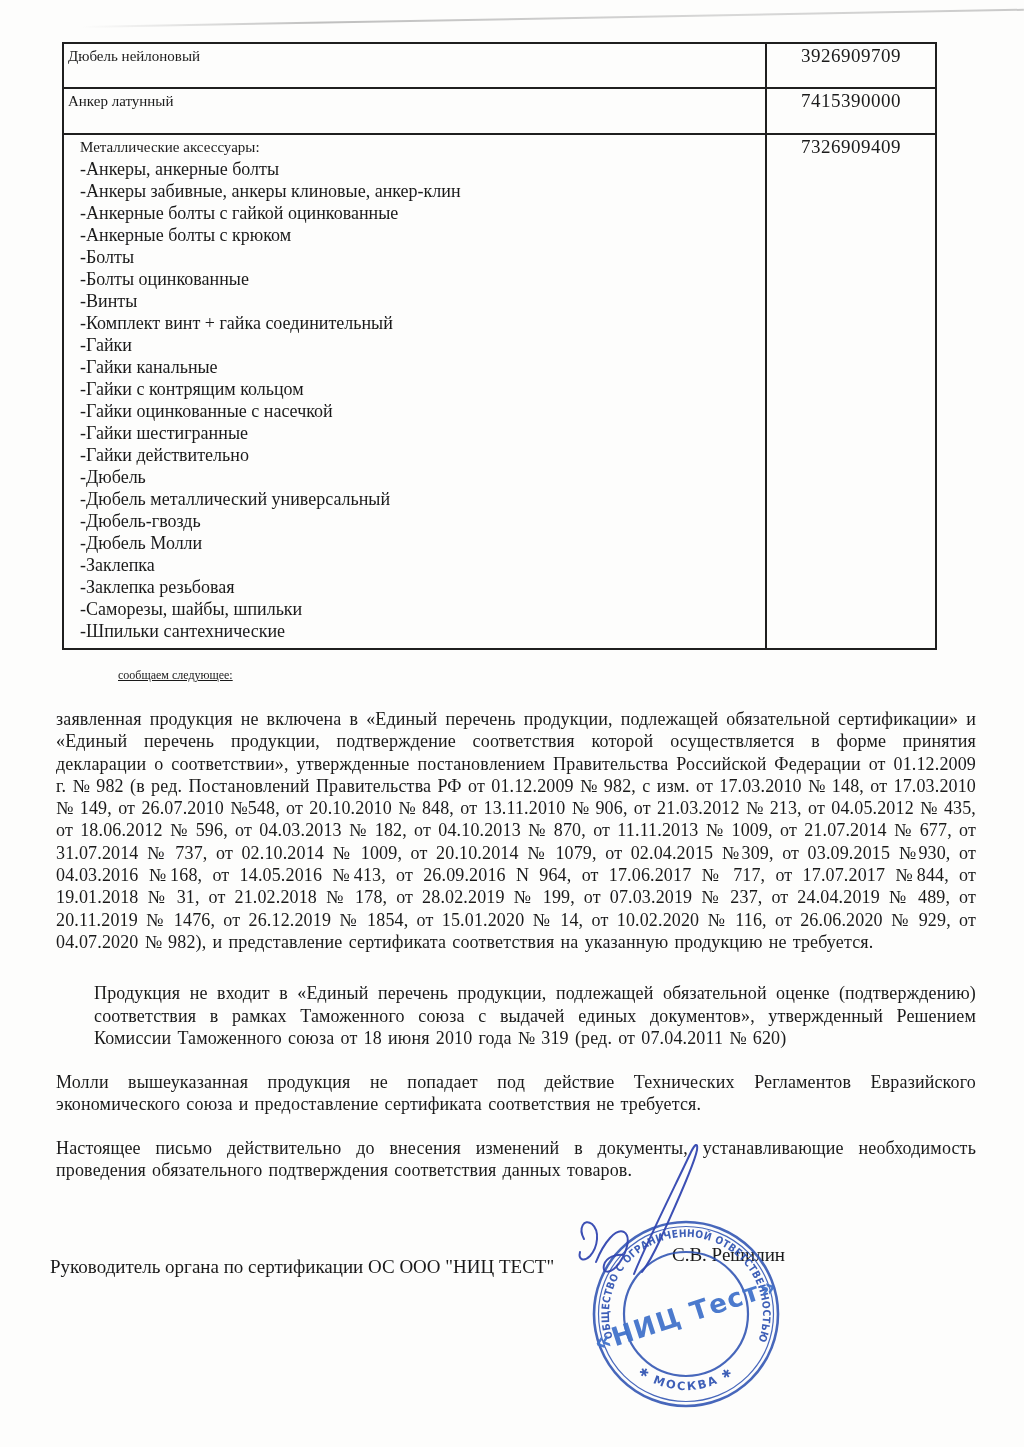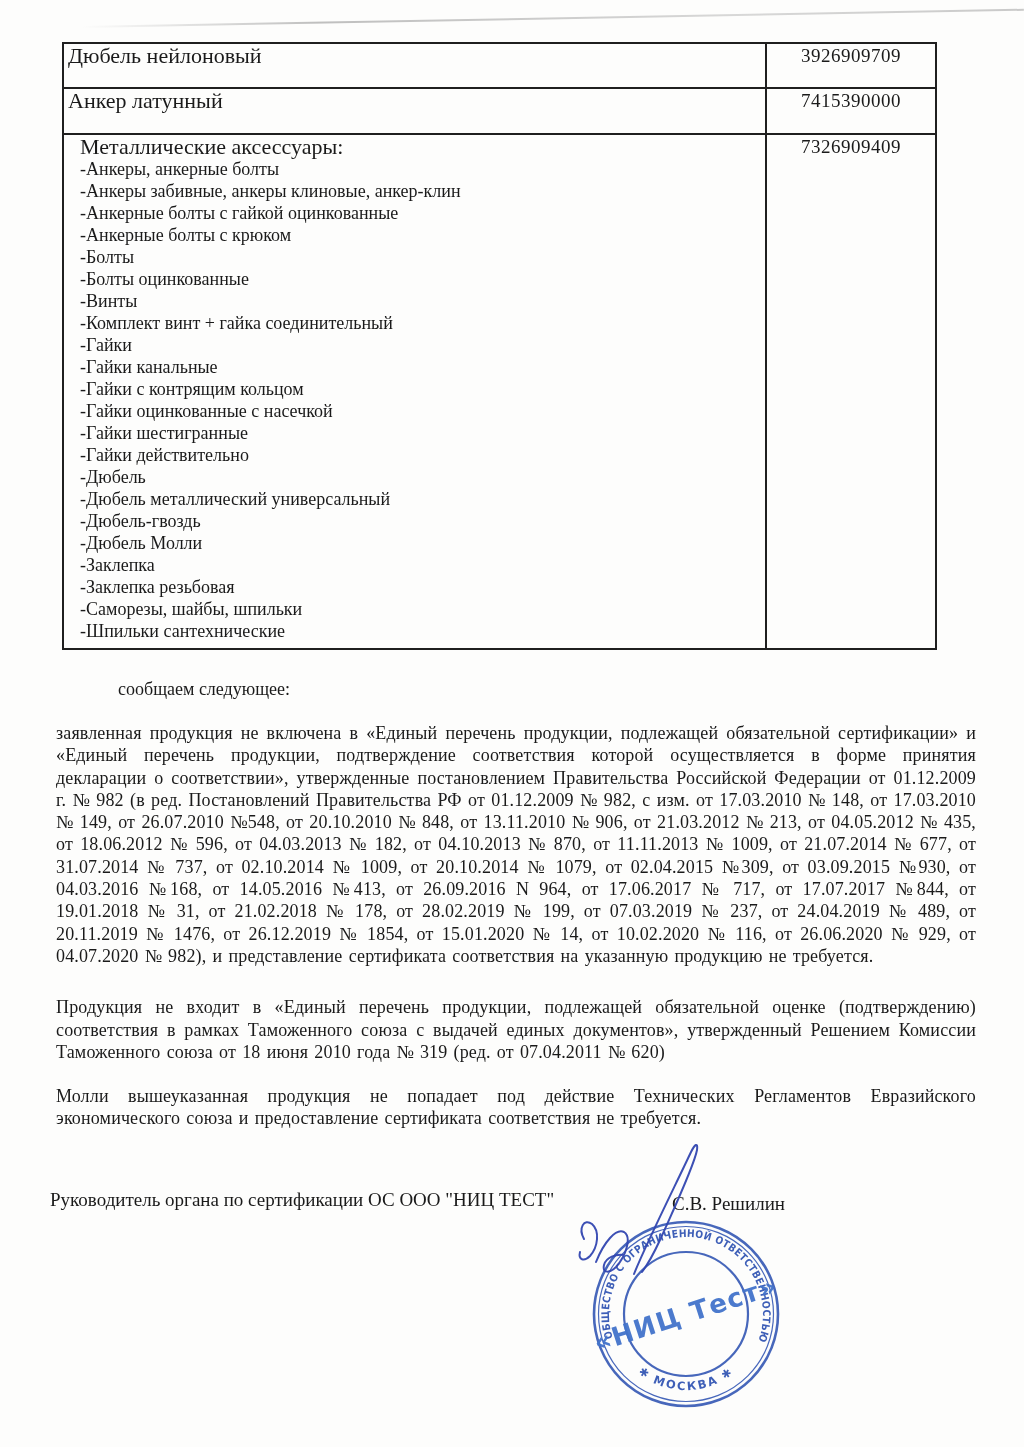--- a/index.html
+++ b/index.html
@@ -21,35 +21,35 @@
     border-collapse:collapse;
     margin:42px 0 0 6px;
     width:875px;
     table-layout:fixed;
   }
   table.goods, table.goods td{border:2.4px solid var(--line-ink,#1f1f1f);}
   td.cell-name{width:691px;vertical-align:top;padding:1px 6px 0 4px;}
   td.cell-code{vertical-align:top;text-align:center;font-size:19px;letter-spacing:.5px;}
   tr.r1 td{height:41px;}
   tr.r2 td{height:42px;}
-  .tname{font-size:22px;line-height:22px;}
+  .tname{font-size:15px;line-height:22px;}
   .titem{font-size:18px;line-height:22px;white-space:nowrap;}
   tr.r3 td.cell-name{padding-bottom:6px;padding-left:16px;}
   p{margin:0;}
-  .intro{margin-top:28px;text-indent:62px;font-size:18px;line-height:22px;}
+  .intro{margin-top:14px;text-indent:62px;font-size:12px;line-height:22px;text-decoration:underline;}
   .para{
     font-size:18px;line-height:22.3px;text-align:justify;
     letter-spacing:.15px;word-spacing:1.5px;
   }
   .p1{margin-top:22px;}
-  .p2{margin-top:29px;}
+  .p2{margin-top:29px;margin-left:38px;}
   .p3{margin-top:22px;}
   .p4{margin-top:21px;}
   .sig-row{position:relative;margin-top:59px;height:30px;}
-  .sig-role{position:absolute;left:-6px;top:0;font-size:19px;white-space:nowrap;}
+  .sig-role{position:absolute;left:-6px;top:16px;font-size:19px;white-space:nowrap;}
   .sig-name{position:absolute;left:616px;top:4px;font-size:19px;white-space:nowrap;}
   .stamp-overlay{position:absolute;left:556px;top:1104px;pointer-events:none;}
   .ringtxt{font-family:"DejaVu Sans",sans-serif;font-weight:bold;fill:var(--stamp-ink,#2e52b2);opacity:.92;}
   .centertxt{font-family:"DejaVu Sans",sans-serif;font-weight:bold;fill:var(--stamp-ink-light,#4374cb);opacity:.95;}
   .stampcirc{fill:none;stroke:var(--stamp-ink,#2e52b2);opacity:.88;}
   .sig-stroke{fill:none;stroke:var(--sig-ink,#3246b0);stroke-width:2;stroke-linecap:round;stroke-linejoin:round;opacity:.95;}
 </style>
 </head>
 <body>
 
@@ -107,20 +107,21 @@
           </td>
         </tr>
       </tbody>
     </table>
 
     <p class="intro">сообщаем следующее:</p>
 
     <p class="para p1">заявленная продукция не включена в «Единый перечень продукции, подлежащей обязательной сертификации» и «Единый перечень продукции, подтверждение соответствия которой осуществляется в форме принятия декларации о соответствии», утвержденные постановлением Правительства Российской Федерации от 01.12.2009 г. № 982 (в ред. Постановлений Правительства РФ от 01.12.2009 № 982, с изм. от 17.03.2010 № 148, от 17.03.2010 № 149, от 26.07.2010 №548, от 20.10.2010 № 848, от 13.11.2010 № 906, от 21.03.2012 № 213, от 04.05.2012 № 435, от 18.06.2012 № 596, от 04.03.2013 № 182, от 04.10.2013 № 870, от 11.11.2013 № 1009, от 21.07.2014 № 677, от 31.07.2014 № 737, от 02.10.2014 № 1009, от 20.10.2014 № 1079, от 02.04.2015 №309, от 03.09.2015 №930, от 04.03.2016 №168, от 14.05.2016 №413, от 26.09.2016 N 964, от 17.06.2017 № 717, от 17.07.2017 №844, от 19.01.2018 № 31, от 21.02.2018 № 178, от 28.02.2019 № 199, от 07.03.2019 № 237, от 24.04.2019 № 489, от 20.11.2019 № 1476, от 26.12.2019 № 1854, от 15.01.2020 № 14, от 10.02.2020 № 116, от 26.06.2020 № 929, от 04.07.2020 № 982), и представление сертификата соответствия на указанную продукцию не требуется.</p>
     <p class="para p2">Продукция не входит в «Единый перечень продукции, подлежащей обязательной оценке (подтверждению) соответствия в рамках Таможенного союза с выдачей единых документов», утвержденный Решением Комиссии Таможенного союза от 18 июня 2010 года № 319 (ред. от 07.04.2011 № 620)</p>
     <p class="para p3">Молли вышеуказанная продукция не попадает под действие Технических Регламентов Евразийского экономического союза и предоставление сертификата соответствия не требуется.</p>
+    <p class="para p4">Настоящее письмо действительно до внесения изменений в документы, устанавливающие необходимость проведения обязательного подтверждения соответствия данных товаров.</p>
 
     <div class="sig-row">
       <span class="sig-role">Руководитель органа по сертификации ОС ООО "НИЦ ТЕСТ"</span>
       <span class="sig-name">С.В. Решилин</span>
     </div>
   </div>
 
   <svg class="stamp-overlay" width="270" height="330" viewBox="0 0 270 330" xmlns="http://www.w3.org/2000/svg">
     <defs>
       <path id="arcTop" d="M 56.8 233.8 A 77 77 0 1 1 203.2 233.8" fill="none"></path>

